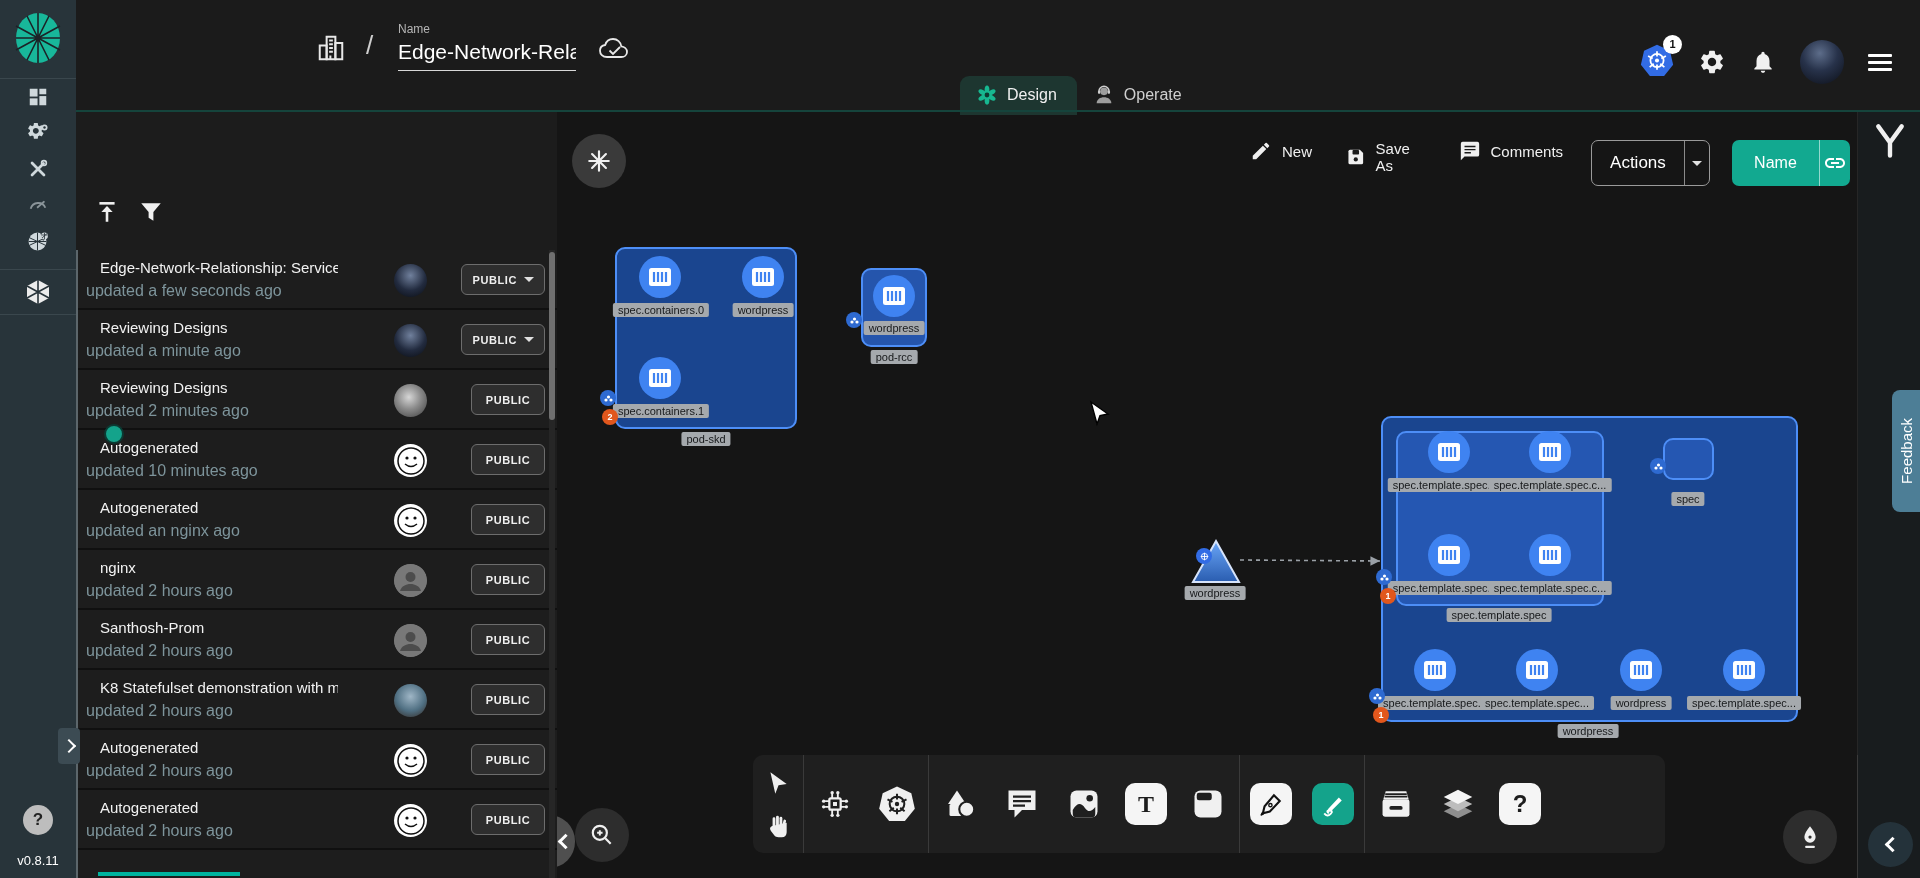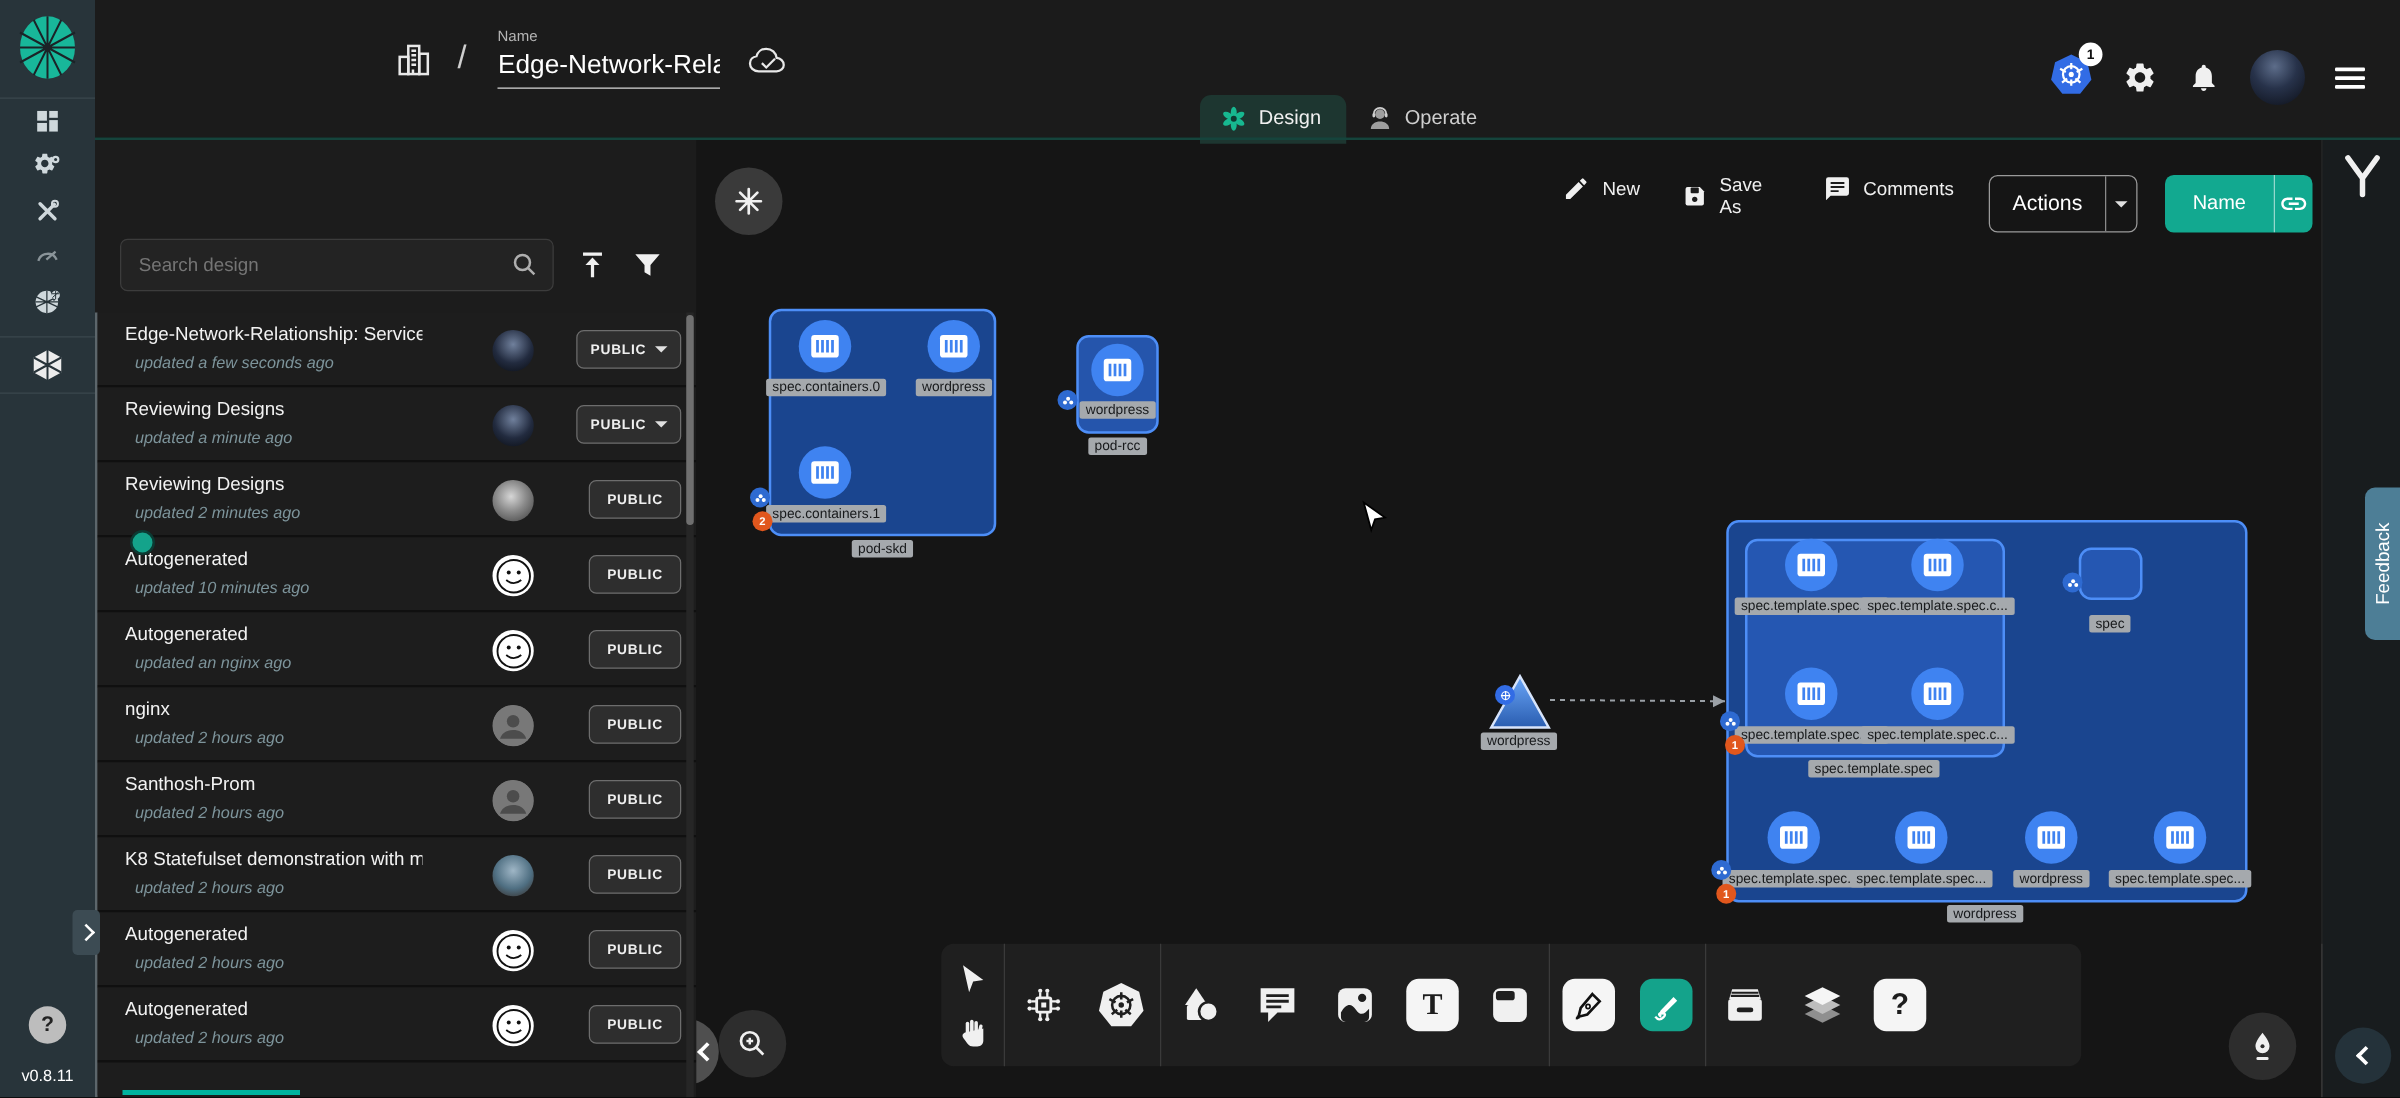--- a/index.html
+++ b/index.html
@@ -51,21 +51,21 @@
   .searchrow { position:absolute; left:0; top:62px; width:481px; height:76px; display:flex; align-items:center; }
   .searchbox { position:relative; margin-left:20px; width:347px; height:42px; background:#232323;
                border:1px solid #3c3c3c; border-radius:6px; display:flex; align-items:center; }
   .searchbox input { flex:1; background:transparent; border:none; outline:none; color:#ddd;
                      font-size:15px; font-family:inherit; padding:0 14px; }
   .ibtn { margin-left:18px; cursor:pointer; display:flex; align-items:center; justify-content:center; }
   .list { position:absolute; left:0; top:138px; width:481px; height:628px; overflow:hidden; border-left:2px solid #5c666b; }
   .row { position:relative; height:60px; background:#1d1d1d; border-bottom:2px solid #101010; cursor:pointer; }
   .row .t { position:absolute; left:22px; top:9px; width:238px; font-size:15px; color:#f2f2f2;
             white-space:nowrap; overflow:hidden; }
-  .row .u { position:absolute; left:30px; top:32px; font-size:13px; font-style:italic; color:#7d949b; }
+  .row .u { position:absolute; left:8px; top:32px; font-size:16px; color:#7d949b; }
   .row .av { position:absolute; left:316px; top:14px; width:33px; height:33px; border-radius:50%; overflow:hidden; }
   .badge-pub { position:absolute; right:12px; top:14px; min-width:74px; height:31px; padding:0 10px;
                background:#2e2e2e; border:1px solid #6d6d6d; border-radius:6px; display:flex; gap:7px;
                align-items:center; justify-content:center; font-size:11px; font-weight:bold; letter-spacing:.6px; color:#efefef; }
   .dd-caret { width:0; height:0; border-left:5px solid transparent; border-right:5px solid transparent; border-top:5px solid #e0e0e0; }
   .av.batman { background:radial-gradient(circle at 50% 35%, #70809c 0%, #222b3f 55%, #090c12 100%); }
   .av.mask   { background:radial-gradient(circle at 45% 40%, #d6d6d6 0%, #8a8a8a 45%, #3a3a3a 100%); }
   .av.photo  { background:radial-gradient(circle at 50% 38%, #9fb6c6 0%, #4f6f82 55%, #33261f 100%); }
   .av.person { background:#6f6f6f; display:flex; align-items:center; justify-content:center; }
   .av.smiley { background:#fff; display:flex; align-items:center; justify-content:center; }
@@ -286,27 +286,20 @@
         </div>
       <div class="ver">v0.8.11</div>
     </div>
   </div>
   <div class="expander">
       <div class="chev-r"></div>
     </div>
 
   <div class="panel">
     <div class="searchrow">
-      <div class="searchbox">
-        <input placeholder="Search design" style="">
-        <svg width="24" height="24" viewBox="0 0 24 24" style="margin-right:10px">
-          <circle cx="10" cy="10" r="6" fill="none" stroke="#aeaeae" stroke-width="2"></circle>
-            <path d="M14.5 14.5 L19.5 19.5" stroke="#aeaeae" stroke-width="2"></path>
-        </svg>
-      </div>
       <div class="ibtn">
         <svg width="26" height="26" viewBox="0 0 24 24">
           <path d="M5 4h14" stroke="#f0f0f0" stroke-width="2.4"></path>
           <path d="M12 21V8" stroke="#f0f0f0" stroke-width="2.4"></path>
           <polygon points="12,6.5 6.8,12 17.2,12" fill="#f0f0f0"></polygon>
         </svg>
       </div>
       <div class="ibtn">
         <svg width="26" height="26" viewBox="0 0 24 24">
           <polygon points="3,4 21,4 14.2,12 14.2,20 9.8,17.4 9.8,12" fill="#f0f0f0"></polygon>

